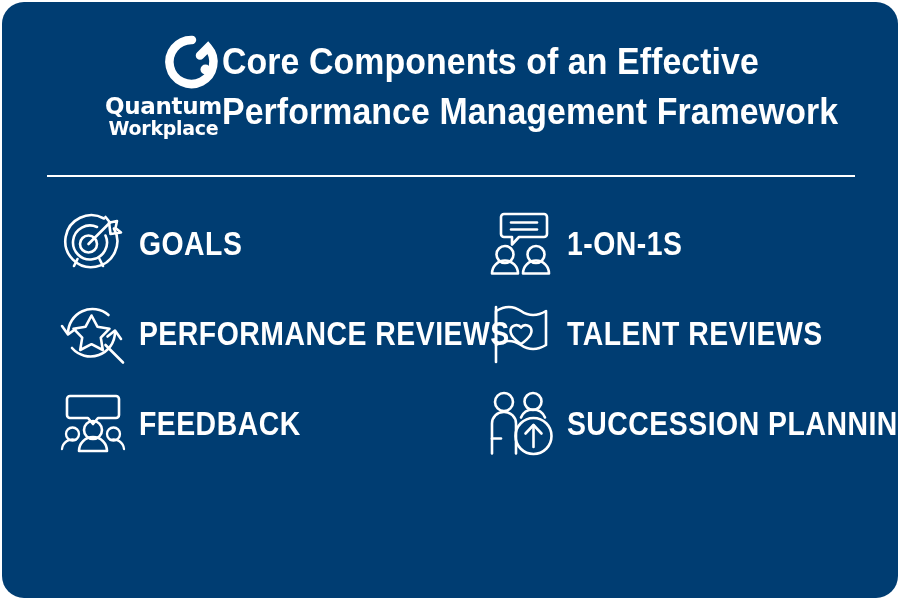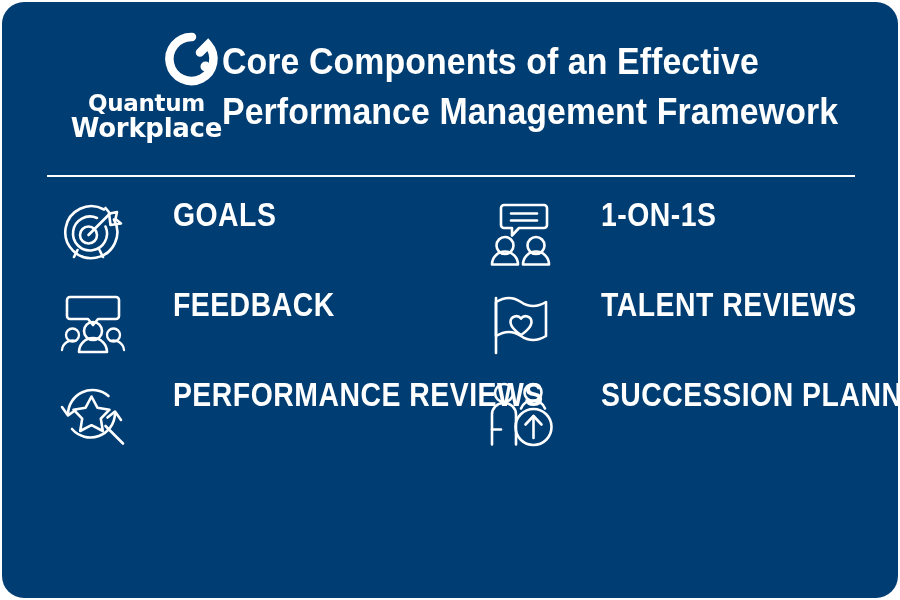--- a/index.html
+++ b/index.html
@@ -50,21 +50,21 @@
   }
   .brand-word {
     color: #ffffff;
     font-family: "DejaVu Sans", sans-serif;
     font-weight: bold;
     letter-spacing: -0.3px;
     line-height: 1.04;
     text-align: center;
   }
   .brand-word .l1 { font-size: 23px; display: block; }
-  .brand-word .l2 { font-size: 26px; display: block; }
+  .brand-word .l2 { font-size: 19px; display: block; }
 
   .title-block {
     margin-left: 0;
     padding-top: 2px;
   }
   .title-line {
     display: block;
     color: #ffffff;
     font-family: "Liberation Sans Narrow", "Liberation Sans", sans-serif;
     font-weight: bold;
@@ -96,22 +96,21 @@
   .col {
     position: absolute;
     top: 0;
   }
   .col-left  { left: 52px;  }
   .col-right { left: 480px; }
 
   .item {
     height: 90px;
     display: flex;
-    align-items: flex-start;
-    gap: 34px;
+    align-items: center;
   }
   .item-icon {
     width: 78px;
     min-width: 78px;
     height: 72px;
     display: flex;
     align-items: center;
     justify-content: center;
   }
   .item-label {
@@ -180,44 +179,44 @@
             <path class="st" d="M17 57 L20.5 50"></path>
             <path class="st" d="M46 57 L42.5 50"></path>
           </svg>
         </span>
         <span class="item-label">GOALS</span>
       </div>
 
       <div class="item">
         <span class="item-icon">
           <svg width="72" height="68" viewBox="0 0 72 68" aria-hidden="true">
+            <path class="st" d="M11 34.5A24.5 24.5 0 0 1 51.5 16"></path>
+            <path class="st" d="M5 27 L11 35.5 L18.5 30"></path>
+            <path class="st" d="M58 33.5a24.5 24.5 0 0 1-43 15.5"></path>
+            <path class="st" d="M64 40 L58 31.5 L50.5 37.5"></path>
+            <path class="st" d="M34.5 16.5 L40.4 27.7 L52.5 29.7 L43.8 38.6 L45.8 51 L34.5 45.2 L23.2 51 L25.2 38.6 L16.5 29.7 L28.6 27.7 Z"></path>
+            <path class="st" d="M48.5 46 L66 63.5"></path>
+          </svg>
+        </span>
+        <span class="item-label">PERFORMANCE REVIEWS</span>
+      </div>
+
+      <div class="item">
+        <span class="item-icon">
+          <svg width="72" height="68" viewBox="0 0 72 68" aria-hidden="true">
             <path class="st" d="M13 7h46a3 3 0 0 1 3 3v16a3 3 0 0 1-3 3H41l-5 6-5-6H13a3 3 0 0 1-3-3V10a3 3 0 0 1 3-3z"></path>
             <circle class="st" cx="36" cy="41" r="9"></circle>
             <path class="st" d="M22 62a14 14 0 0 1 28 0z"></path>
             <circle class="st st-thin" cx="15.5" cy="45" r="6.5"></circle>
             <path class="st st-thin" d="M5 60a10.5 10.5 0 0 1 13.5-9.2"></path>
             <circle class="st st-thin" cx="56.5" cy="45" r="6.5"></circle>
             <path class="st st-thin" d="M67 60a10.5 10.5 0 0 0-13.5-9.2"></path>
           </svg>
         </span>
         <span class="item-label">FEEDBACK</span>
-      </div>
-
-      <div class="item">
-        <span class="item-icon">
-          <svg width="72" height="68" viewBox="0 0 72 68" aria-hidden="true">
-            <path class="st" d="M11 34.5A24.5 24.5 0 0 1 51.5 16"></path>
-            <path class="st" d="M5 27 L11 35.5 L18.5 30"></path>
-            <path class="st" d="M58 33.5a24.5 24.5 0 0 1-43 15.5"></path>
-            <path class="st" d="M64 40 L58 31.5 L50.5 37.5"></path>
-            <path class="st" d="M34.5 16.5 L40.4 27.7 L52.5 29.7 L43.8 38.6 L45.8 51 L34.5 45.2 L23.2 51 L25.2 38.6 L16.5 29.7 L28.6 27.7 Z"></path>
-            <path class="st" d="M48.5 46 L66 63.5"></path>
-          </svg>
-        </span>
-        <span class="item-label">PERFORMANCE REVIEWS</span>
       </div>
 
 
     </div>
 
     <div class="col col-right">
 
       <div class="item">
         <span class="item-icon">
           <svg width="72" height="68" viewBox="0 0 72 68" aria-hidden="true">

